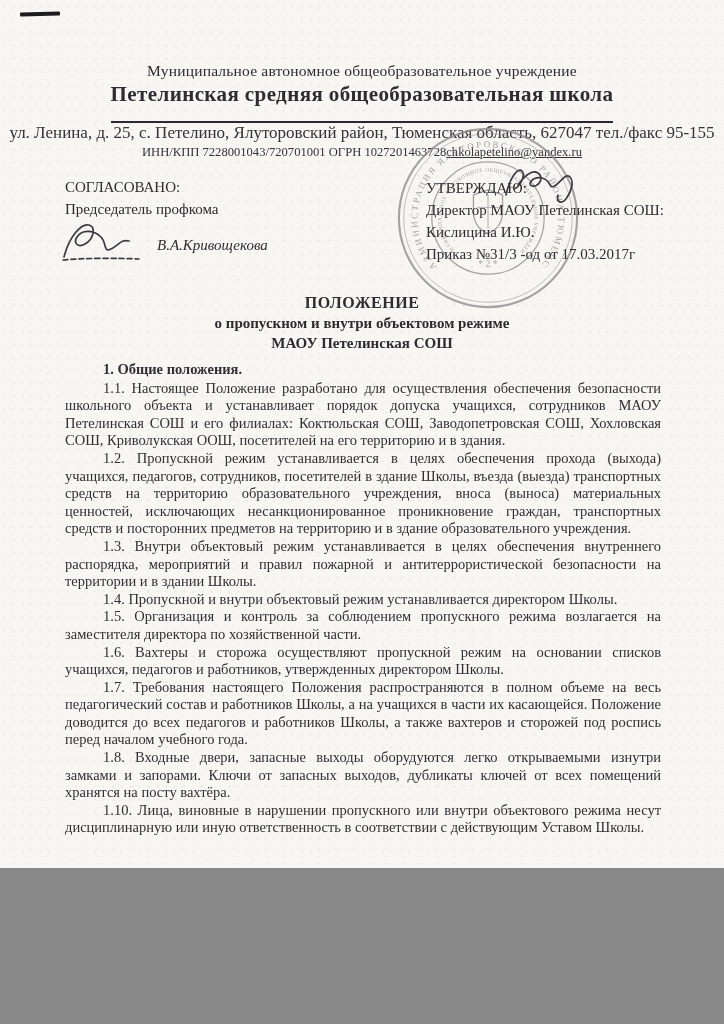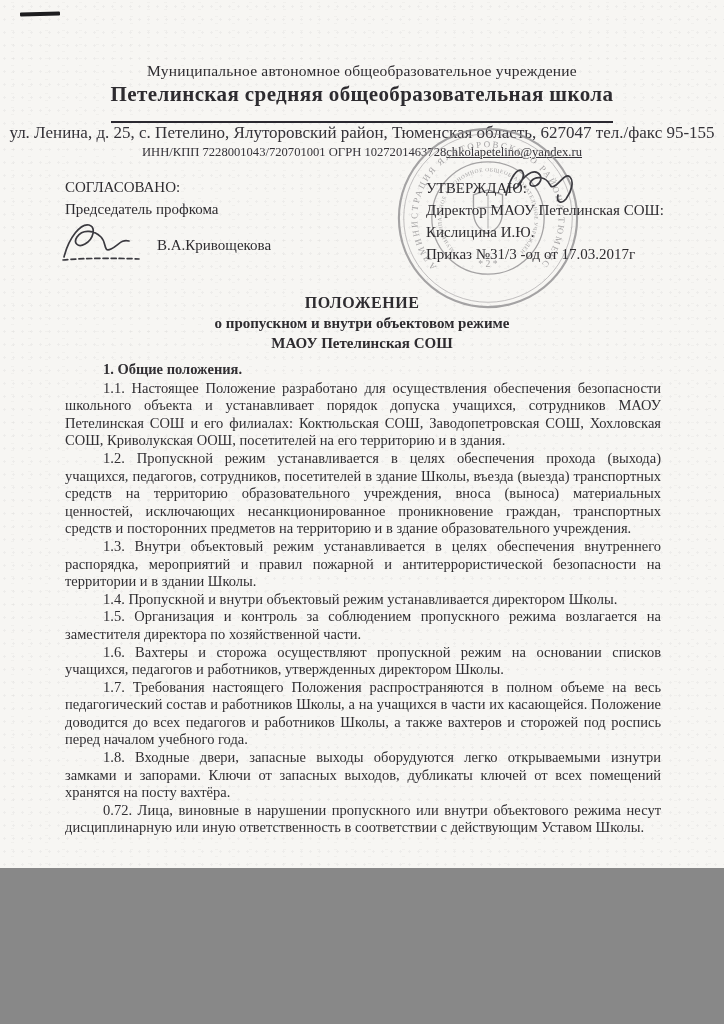--- a/index.html
+++ b/index.html
@@ -33,21 +33,21 @@
   .address { font-size:17px; margin-top:0; color:#343238; }
   .requisites { font-size:12.6px; margin-top:2px; color:#343238; }
   .email { text-decoration:underline; }
 
   .stamp { position:absolute; left:396px; top:126px; width:184px; height:184px; opacity:0.78; z-index:1; }
   .stamp svg { width:100%; height:100%; }
   .stamp text { fill:#8e8c8e; font-family:"Liberation Serif","DejaVu Serif",serif; }
 
   .approval-left { position:absolute; left:65px; top:179px; width:310px; font-size:15px; z-index:2; }
   .approval-left .line { margin-bottom:5px; }
-  .sig-row { position:relative; height:42px; }
+  .sig-row { position:relative; height:42px;font-style:italic; }
   .sig-row .sig-svg { position:absolute; left:-4px; top:-6px; }
   .sig-row .sig-name { position:absolute; left:92px; top:14px; }
 
   .approval-right { position:absolute; left:426px; top:177px; width:280px; font-size:15px; line-height:22px; z-index:2; }
   .approve-line1 { position:relative; }
   .approve-line1 .sig-svg { position:absolute; left:76px; top:-16px; }
 
   .title-block { position:absolute; top:294px; left:0; right:0; text-align:center; font-weight:bold; z-index:2; }
   .title-line1 { font-size:16px; letter-spacing:0.5px; }
   .title-line2, .title-line3 { font-size:15px; margin-top:3px; }
@@ -134,17 +134,17 @@
     <p class="section-heading">1. Общие положения.</p>
     <div>
         <p class="para">1.1. Настоящее Положение разработано для осуществления обеспечения безопасности школьного объекта и устанавливает порядок допуска учащихся, сотрудников МАОУ Петелинская СОШ и его филиалах: Коктюльская СОШ, Заводопетровская СОШ, Хохловская СОШ, Криволукская ООШ, посетителей на его территорию и в здания.</p>
         <p class="para">1.2. Пропускной режим устанавливается в целях обеспечения прохода (выхода) учащихся, педагогов, сотрудников, посетителей в здание Школы, въезда (выезда) транспортных средств на территорию образовательного учреждения, вноса (выноса) материальных ценностей, исключающих несанкционированное проникновение граждан, транспортных средств и посторонних предметов на территорию и в здание образовательного учреждения.</p>
         <p class="para">1.3. Внутри объектовый режим устанавливается в целях обеспечения внутреннего распорядка, мероприятий и правил пожарной и антитеррористической безопасности на территории и в здании Школы.</p>
         <p class="para">1.4. Пропускной и внутри объектовый режим устанавливается директором Школы.</p>
         <p class="para">1.5. Организация и контроль за соблюдением пропускного режима возлагается на заместителя директора по хозяйственной части.</p>
         <p class="para">1.6. Вахтеры и сторожа осуществляют пропускной режим на основании списков учащихся, педагогов и работников, утвержденных директором Школы.</p>
         <p class="para">1.7. Требования настоящего Положения распространяются в полном объеме на весь педагогический состав и работников Школы, а на учащихся в части их касающейся. Положение доводится до всех педагогов и работников Школы, а также вахтеров и сторожей под роспись перед началом учебного года.</p>
         <p class="para">1.8. Входные двери, запасные выходы оборудуются легко открываемыми изнутри замками и запорами. Ключи от запасных выходов, дубликаты ключей от всех помещений хранятся на посту вахтёра.</p>
-        <p class="para">0.72. Лица, виновные в нарушении пропускного или внутри объектового режима несут дисциплинарную или иную ответственность в соответствии с действующим Уставом Школы.</p>
+        <p class="para">1.10. Лица, виновные в нарушении пропускного или внутри объектового режима несут дисциплинарную или иную ответственность в соответствии с действующим Уставом Школы.</p>
       </div>
   </div>
 
 </div>
 
 </body></html>

